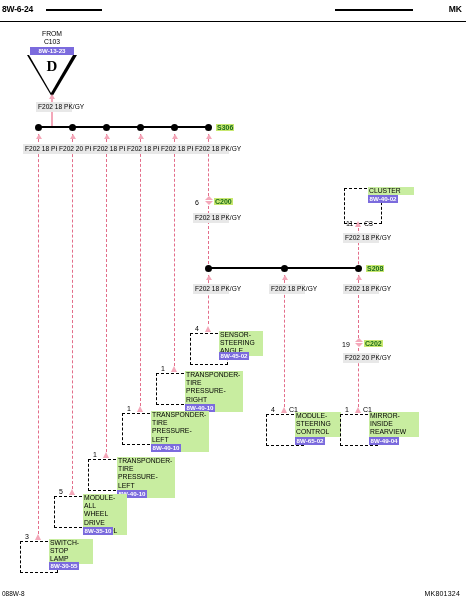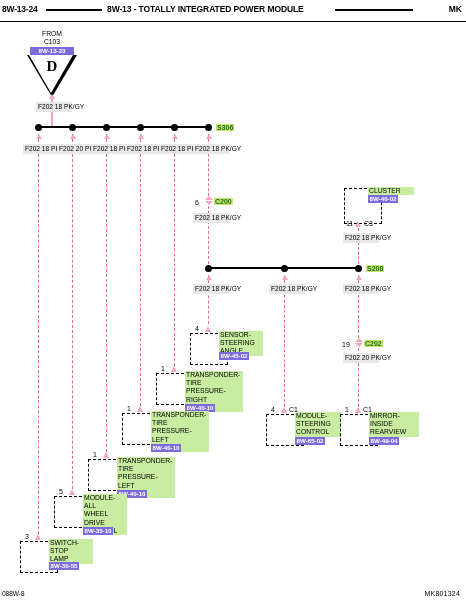--- a/index.html
+++ b/index.html
@@ -233,23 +233,22 @@
     position: absolute;
     right: 6px; bottom: 3px;
     font-size: 7px;
     letter-spacing: 0.2px;
   }
 </style>
 </head>
 <body>
 
 <div id="header">
-  <div id="header-left">8W-13-24</div>
+  <div id="header-left">8W-6-24</div>
   <div class="hrule" id="hrule-left"></div>
-  <div id="header-title">8W-13 - TOTALLY INTEGRATED POWER MODULE</div>
   <div class="hrule" id="hrule-right"></div>
   <div id="header-right">MK</div>
   <div id="header-divider"></div>
 </div>
 
 <div id="src-from">FROM
 C103</div>
 <div id="src-ref">8W-13-23</div>
 <div id="src-tri"></div>
 <div id="src-tri-inner"></div>

